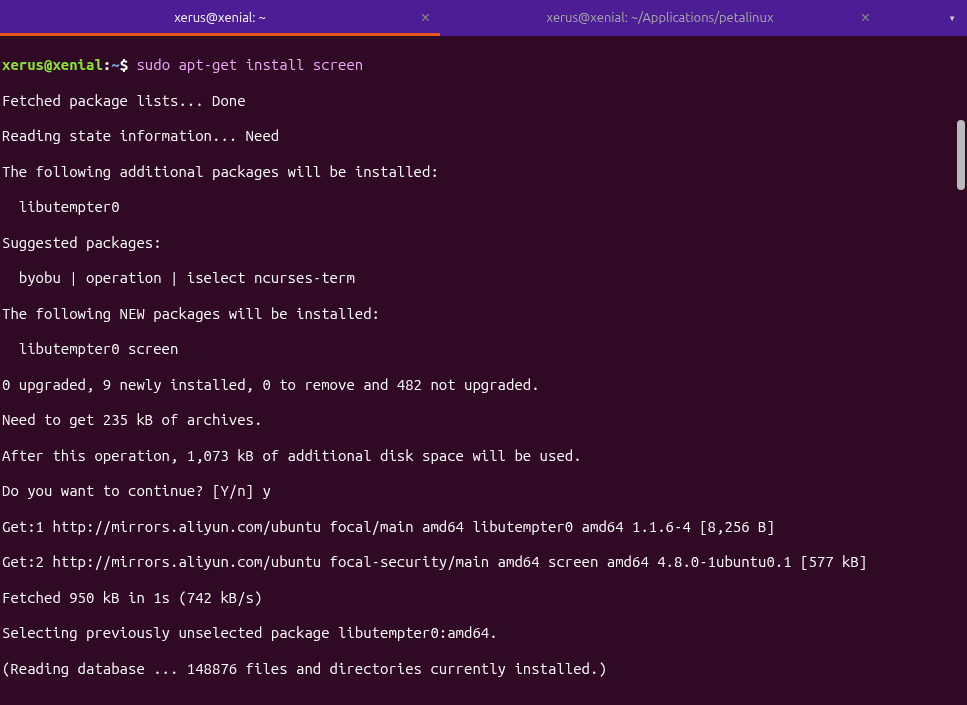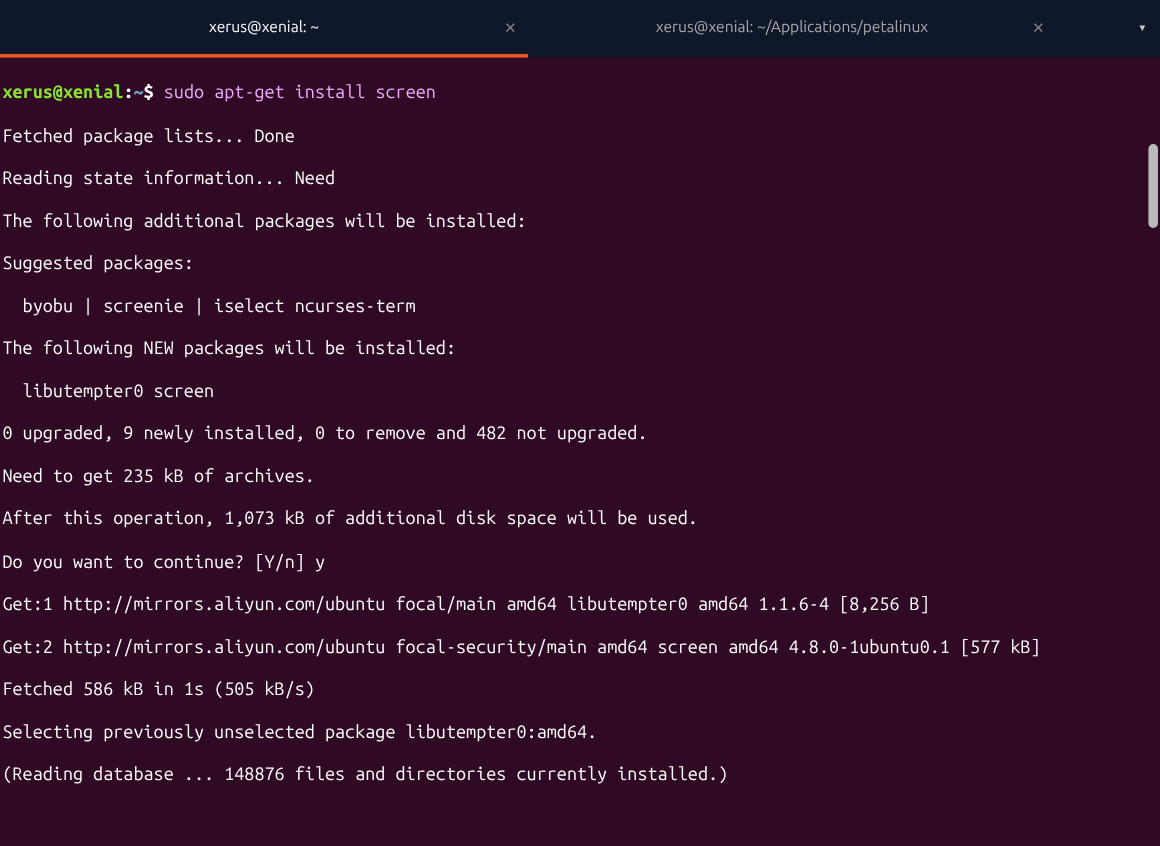--- a/index.html
+++ b/index.html
@@ -12,22 +12,22 @@
       background: #300a24;
       color: #ffffff;
       font-size: 15px;
       line-height: 1.2;
       width: 967px;
       height: 705px;
       overflow: hidden;
       position: relative;
     }
     .titlebar {
-      background: #0f172a;
-      height: 48px;
+      background: #4c1d95;
+      height: 36px;
       display: flex;
       align-items: center;
       position: relative;
     }
     .tabs {
       display: flex;
       height: 100%;
       flex: 1;
     }
     .tab {
@@ -132,31 +132,32 @@
   <div class="dropdown-btn">
     <span>▾</span>
   </div>
 </div>
 
 <div class="terminal">
 <div class="line"><span class="user">xerus</span><span class="host">@</span><span class="host">xenial</span><span class="prompt-colon">:</span><span class="path">~</span><span class="prompt-dollar">$ </span><span class="cmd">sudo apt-get install screen</span></div>
 <div class="line">Fetched package lists... Done</div>
 <div class="line">Reading state information... Need</div>
 <div class="line">The following additional packages will be installed:</div>
+<div class="line">  libutempter0</div>
 <div class="line">Suggested packages:</div>
-<div class="line">  byobu | screenie | iselect ncurses-term</div>
+<div class="line">  byobu | operation | iselect ncurses-term</div>
 <div class="line">The following NEW packages will be installed:</div>
 <div class="line">  libutempter0 screen</div>
 <div class="line">0 upgraded, 9 newly installed, 0 to remove and 482 not upgraded.</div>
 <div class="line">Need to get 235 kB of archives.</div>
 <div class="line">After this operation, 1,073 kB of additional disk space will be used.</div>
 <div class="line">Do you want to continue? [Y/n] y</div>
 <div class="line">Get:1 http://mirrors.aliyun.com/ubuntu focal/main amd64 libutempter0 amd64 1.1.6-4 [8,256 B]</div>
 <div class="line">Get:2 http://mirrors.aliyun.com/ubuntu focal-security/main amd64 screen amd64 4.8.0-1ubuntu0.1 [577 kB]</div>
-<div class="line">Fetched 586 kB in 1s (505 kB/s)</div>
+<div class="line">Fetched 950 kB in 1s (742 kB/s)</div>
 <div class="line">Selecting previously unselected package libutempter0:amd64.</div>
 <div class="line">(Reading database ... 148876 files and directories currently installed.)</div>
 
 
 
 
 
 
 
 

